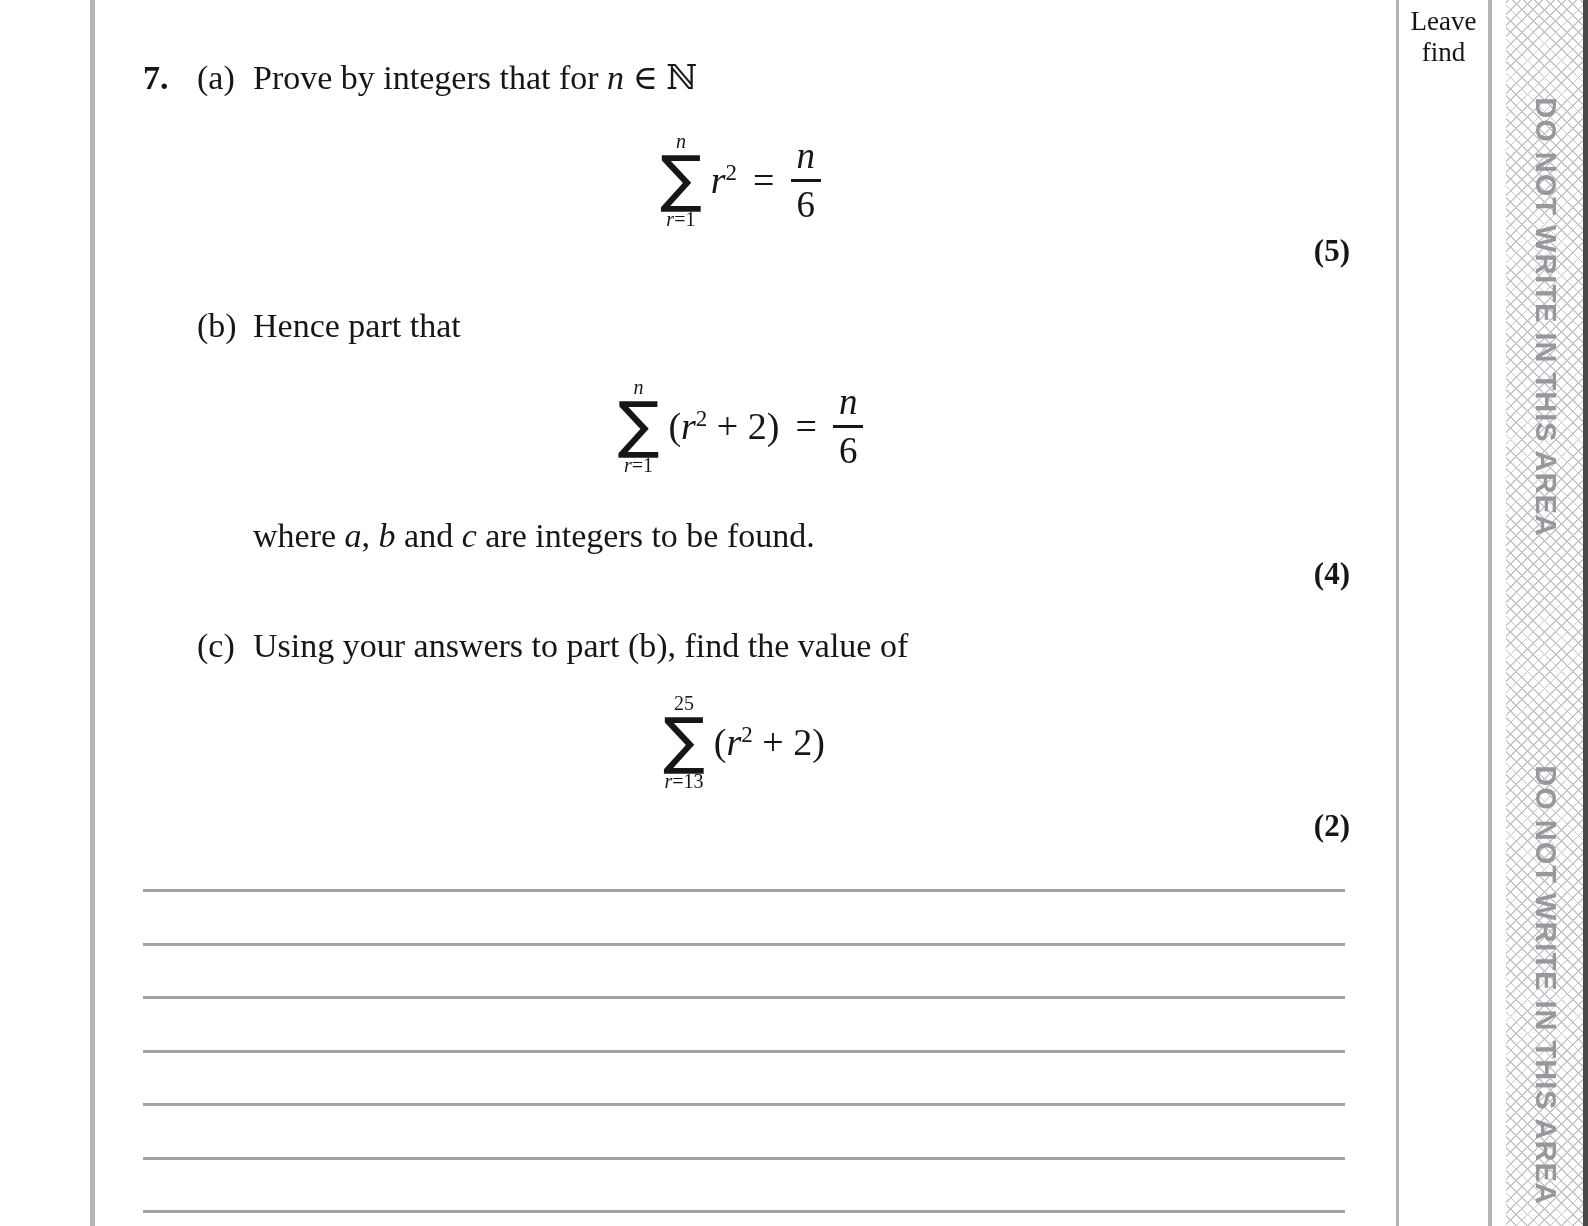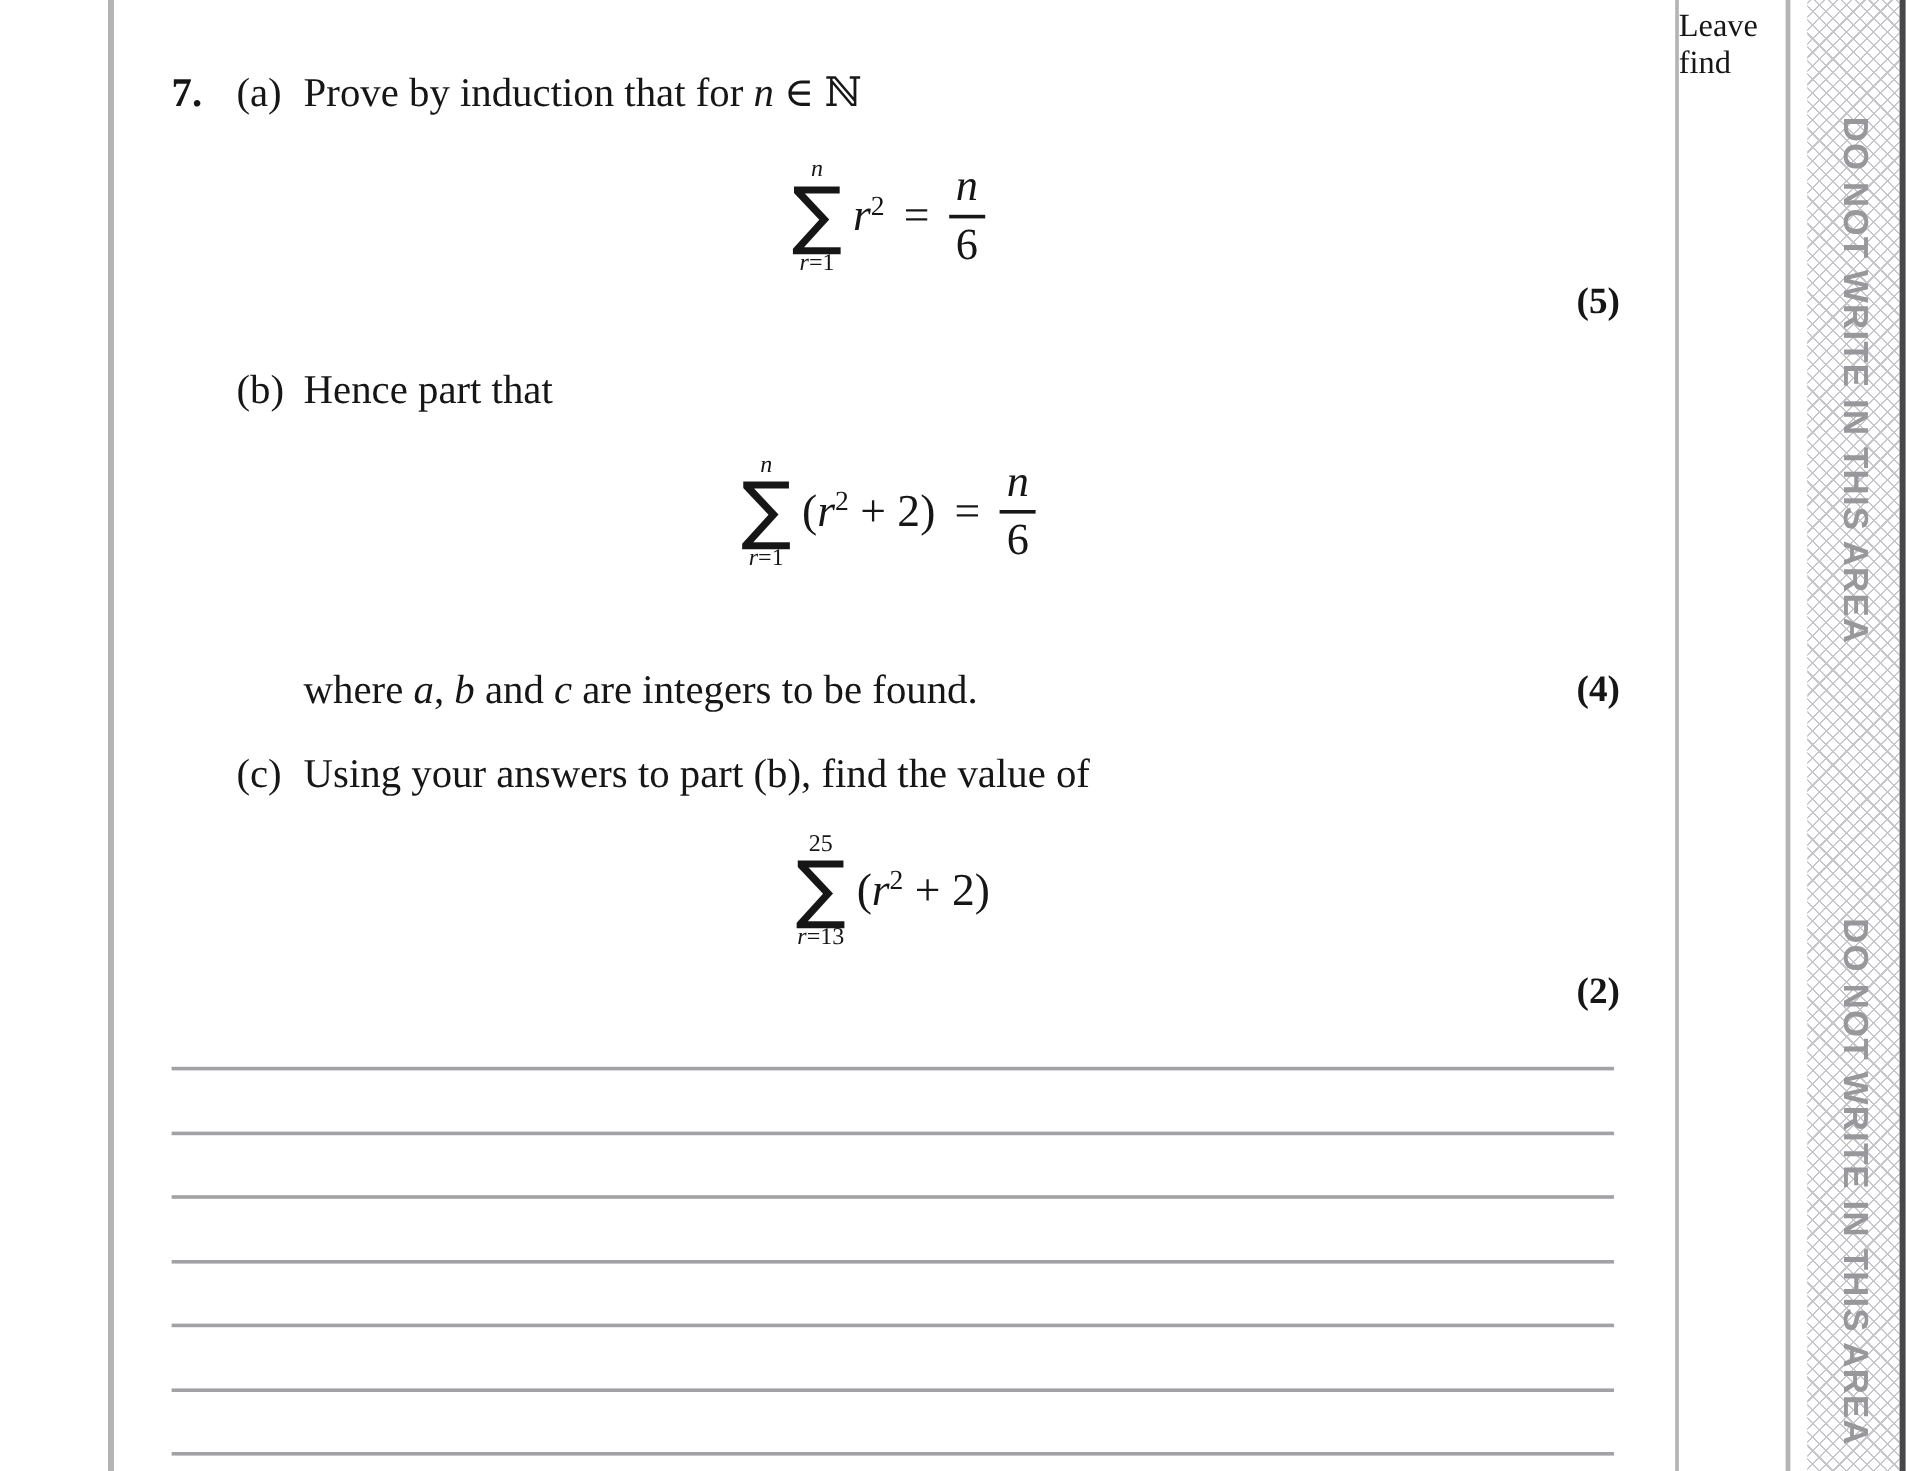--- a/index.html
+++ b/index.html
@@ -7,21 +7,21 @@
     width:1588px; height:1226px; position:relative; background:#ffffff;
     font-family:"Liberation Serif","DejaVu Serif",serif; color:#161616; overflow:hidden;
   }
   .vrule { position:absolute; top:0; bottom:0; background:#b4b4b7; }
   #rule-main { left:90px; width:5px; }
   #rule-lb-left { left:1396px; width:3px; }
   #rule-lb-right { left:1488px; width:4px; }
 
   #leave-blank {
     position:absolute; left:1399px; top:6px; width:89px;
-    font-size:27px; line-height:31px; color:#161616;
+    text-align:center; font-size:27px; line-height:31px; color:#161616;
   }
 
   #stripe {
     position:absolute; left:1506px; top:0; bottom:0; width:77px;
     background:
       repeating-linear-gradient(45deg,  rgba(255,255,255,0) 0px, rgba(255,255,255,0) 6.7px, #c7c7cb 6.7px, #c7c7cb 8px),
       repeating-linear-gradient(-45deg, rgba(255,255,255,0) 0px, rgba(255,255,255,0) 6.7px, #c7c7cb 6.7px, #c7c7cb 8px);
   }
   #page-edge { position:absolute; left:1583px; top:0; bottom:0; width:5px; background:#48484b; }
 
@@ -33,21 +33,21 @@
   }
   #vtext-top { top:317px; }
   #vtext-bottom { top:985px; }
 
   .body-text { font-size:34px; line-height:1.15; }
   #qnum { position:absolute; left:143px; top:58px; font-weight:bold; }
   .plabel { position:absolute; left:197px; }
   .ptext  { position:absolute; left:253px; }
   #pa-label, #pa-text { top:58px; }
   #pb-label, #pb-text { top:306px; }
-  #where-line { top:516px;margin-top:40px; }
+  #where-line { top:516px; }
   #pc-label, #pc-text { top:626px; }
 
   .marks { position:absolute; left:1150px; width:200px; text-align:right;
            font-weight:bold; font-size:31px; }
   #mark-a { top:233px; }
   #mark-b { top:556px; }
   #mark-c { top:808px; }
 
   .formula {
     position:absolute; left:143px; width:1202px;
@@ -83,21 +83,21 @@
   <div>find</div>
 </div>
 
 <div id="stripe"></div>
 <div id="page-edge"></div>
 <div class="vtext" id="vtext-top">DO NOT WRITE IN THIS AREA</div>
 <div class="vtext" id="vtext-bottom">DO NOT WRITE IN THIS AREA</div>
 
 <div id="qnum" class="body-text">7.</div>
 <div id="pa-label" class="plabel body-text">(a)</div>
-<div id="pa-text" class="ptext body-text"><span>Prove by induction that for </span><span class="it">n</span><span> ∈ ℕ</span></div>
+<div id="pa-text" class="ptext body-text"><span>Prove by integers that for </span><span class="it">n</span><span> ∈ ℕ</span></div>
 
 <div class="formula" id="f1">
   <span class="sum">
     <span class="lim"><span class="it">n</span></span>
     <span class="sym">∑</span>
     <span class="lim"><span class="it">r</span><span>=1</span></span>
   </span>
   <span><span class="it">r</span><span class="sup">2</span></span>
   <span class="eq">=</span>
   <span class="frac">

